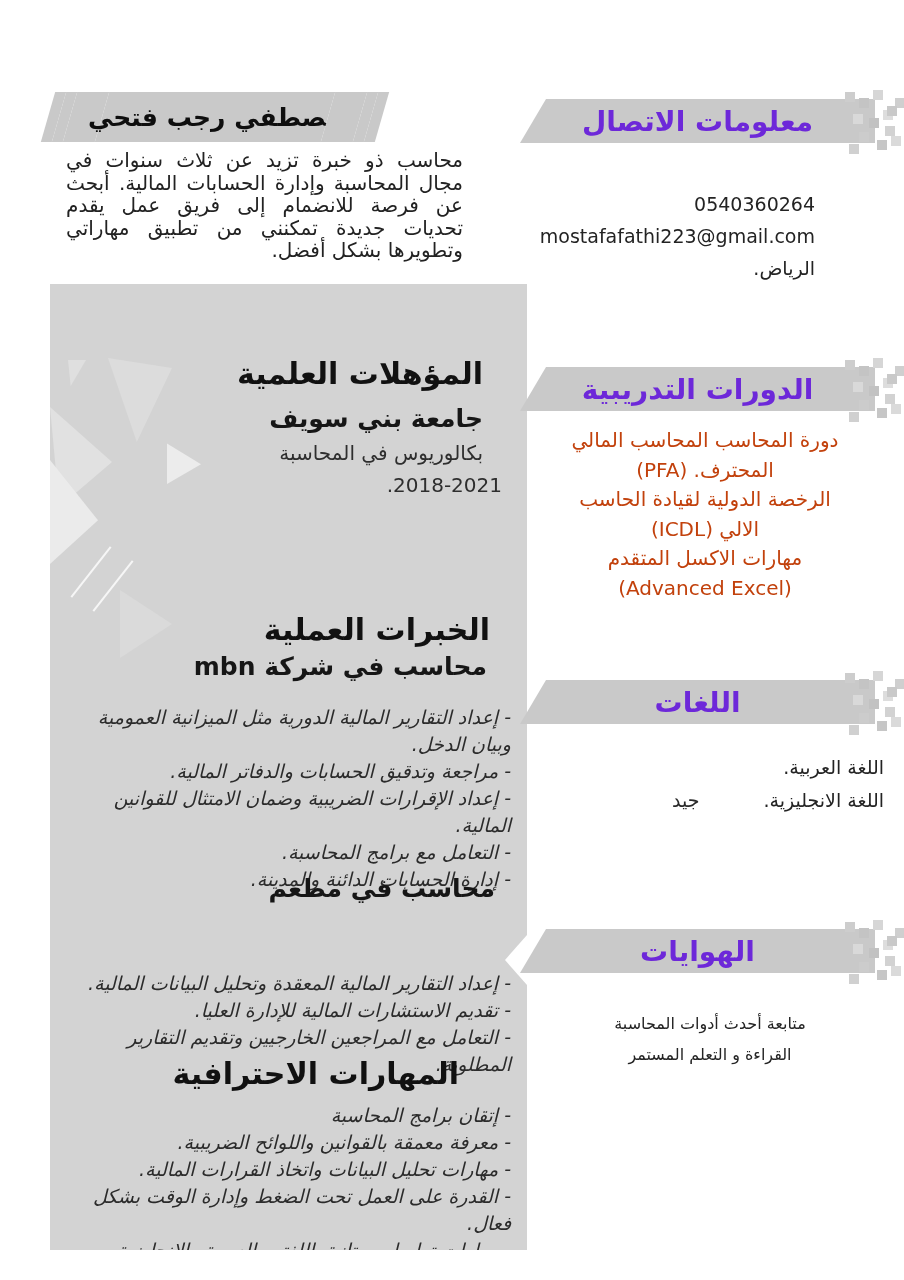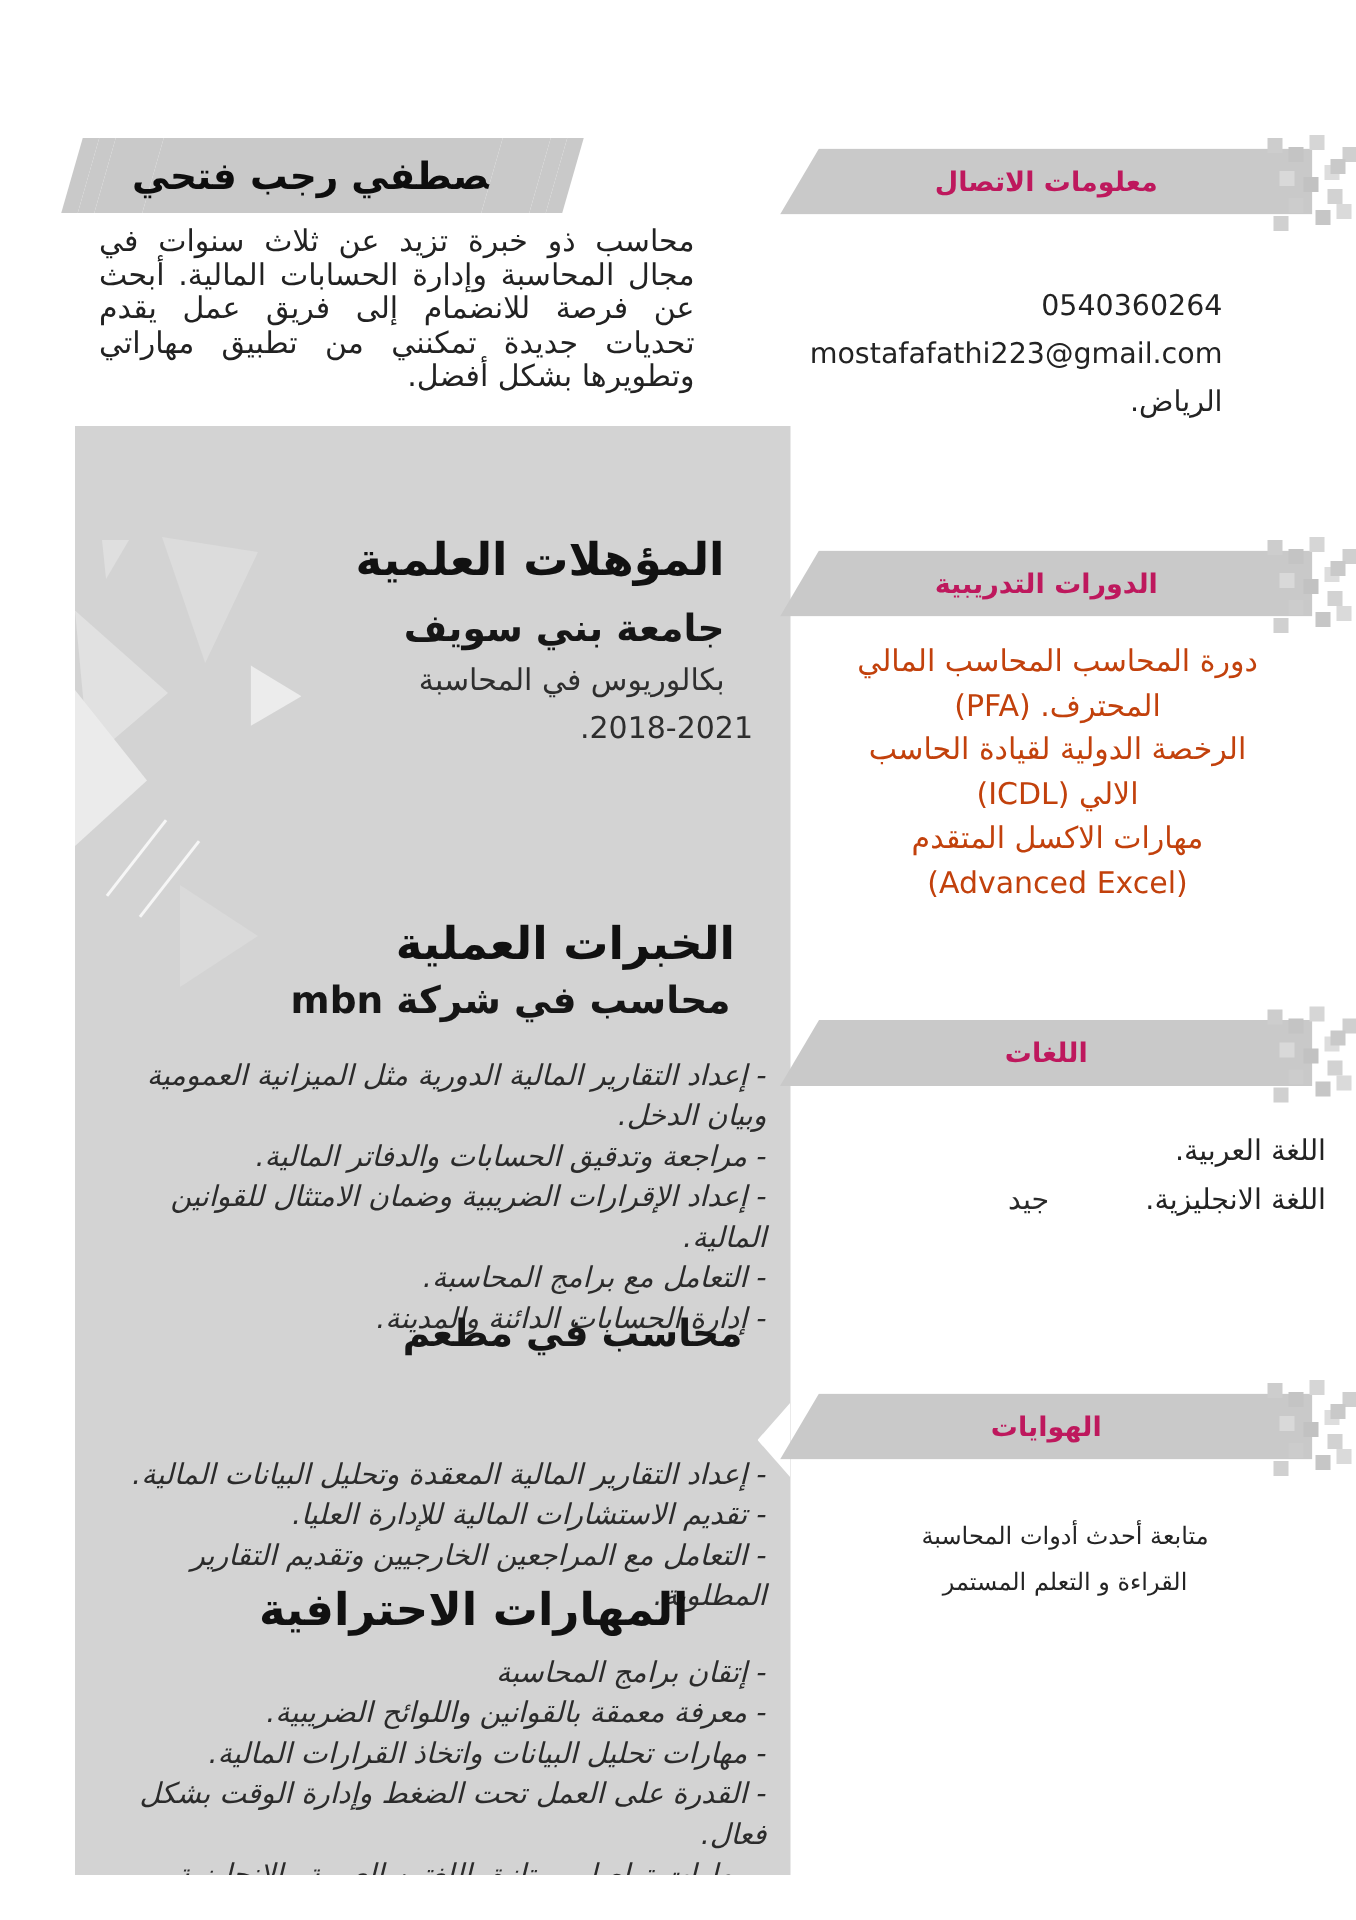--- a/index.html
+++ b/index.html
@@ -49,21 +49,21 @@
   .job2-role{top:590px;padding-right:32px;}
   .duties2{top:686px;}
   .skills-title{top:772px;padding-right:68px;}
   .skills-list{top:818px;}
   
   .band{
     position:absolute;left:520px;width:355px;height:44px;background:#c9c9c9;
     clip-path:polygon(26px 0,100% 0,100% 100%,0 100%);
     display:flex;align-items:center;justify-content:center;
   }
-  .band span{font-size:18px;font-weight:700;color:#be185d;white-space:nowrap;}
+  .band span{font-size:28px;font-weight:700;color:#6d28d9;white-space:nowrap;}
   .band-contact{top:99px;} .band-training{top:367px;} .band-languages{top:680px;} .band-hobbies{top:929px;}
   .dither{position:absolute;left:845px;width:10px;height:10px;background:#cdcdcd;}
   .dither::after{content:"";position:absolute;inset:0;background:transparent;
     box-shadow:14px 6px #c4c4c4,28px -2px #d6d6d6,42px 14px #c9c9c9,8px 22px #d9d9d9,
                24px 26px #c2c2c2,40px 34px #d2d2d2,14px 40px #cccccc,32px 48px #c6c6c6,
                46px 44px #dadada,4px 52px #d0d0d0,50px 6px #cfcfcf,38px 18px #dddddd;}
   .dith-contact{top:92px;} .dith-training{top:360px;} .dith-languages{top:673px;} .dith-hobbies{top:922px;}
   
   .contact-block{position:absolute;left:540px;top:188px;width:275px;text-align:right;font-size:19px;line-height:32px;color:#232323;}
   .training-block{position:absolute;left:530px;top:426px;width:350px;text-align:center;font-size:20px;line-height:29.5px;color:#c2410c;}

